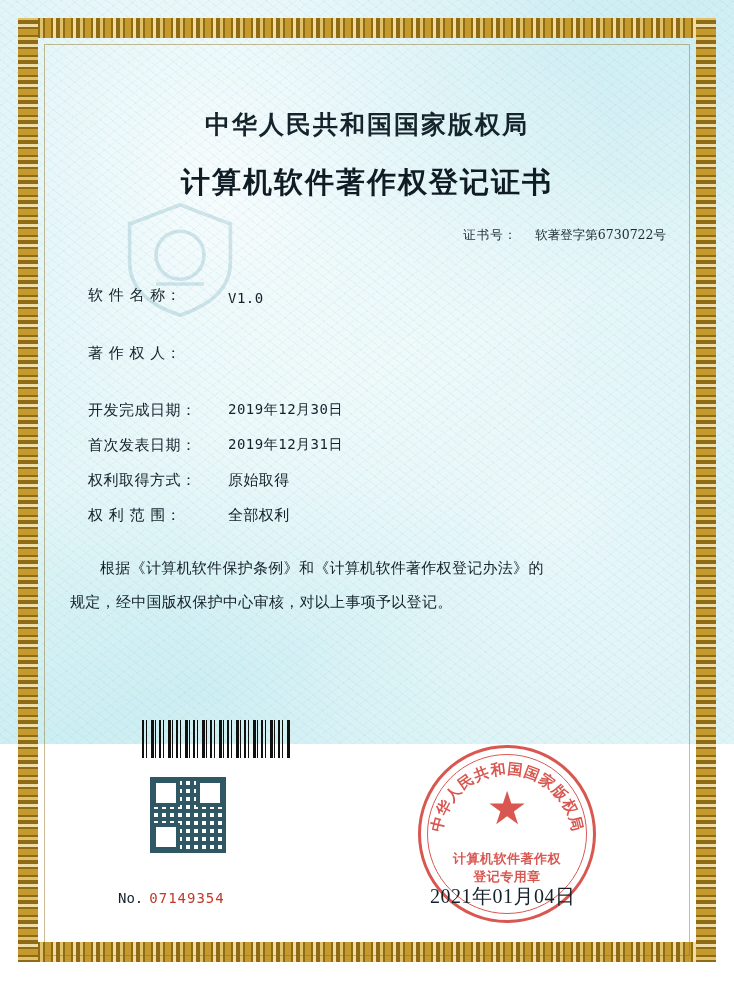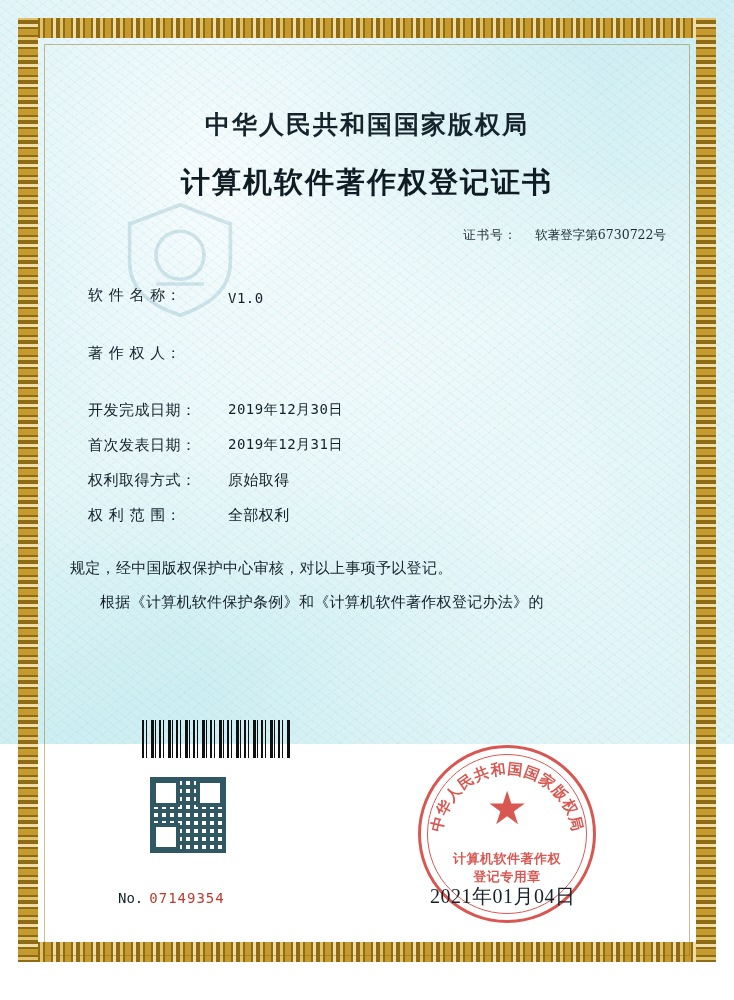--- a/index.html
+++ b/index.html
@@ -340,22 +340,22 @@
 
       <div class="field-row">
         <div class="field-label">权 利 范 围：</div>
         <div class="field-value">全部权利</div>
       </div>
 
 
     </div>
 
     <div class="statement">
+      <div><span class="indent"></span><span>根据《计算机软件保护条例》和《计算机软件著作权登记办法》的</span></div>
       <div>规定，经中国版权保护中心审核，对以上事项予以登记。</div>
-      <div><span class="indent"></span><span>根据《计算机软件保护条例》和《计算机软件著作权登记办法》的</span></div>
     </div>
 
     <div class="bottom">
 
       <div class="barcode"></div>
 
       <div class="qrcode">
         <div class="qr-eye" style="left:2px;top:2px;"></div>
         <div class="qr-eye" style="right:2px;top:2px;"></div>
         <div class="qr-eye" style="left:2px;bottom:2px;"></div>

